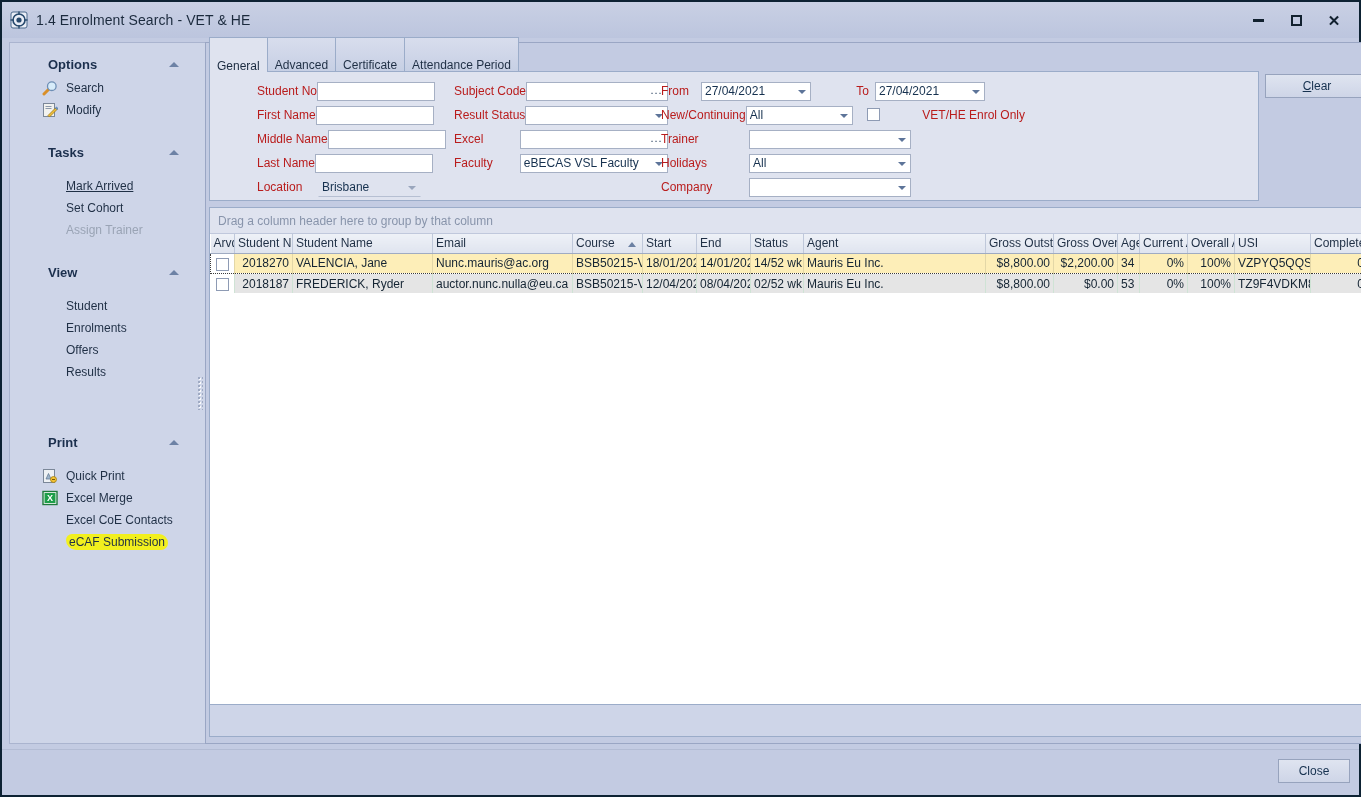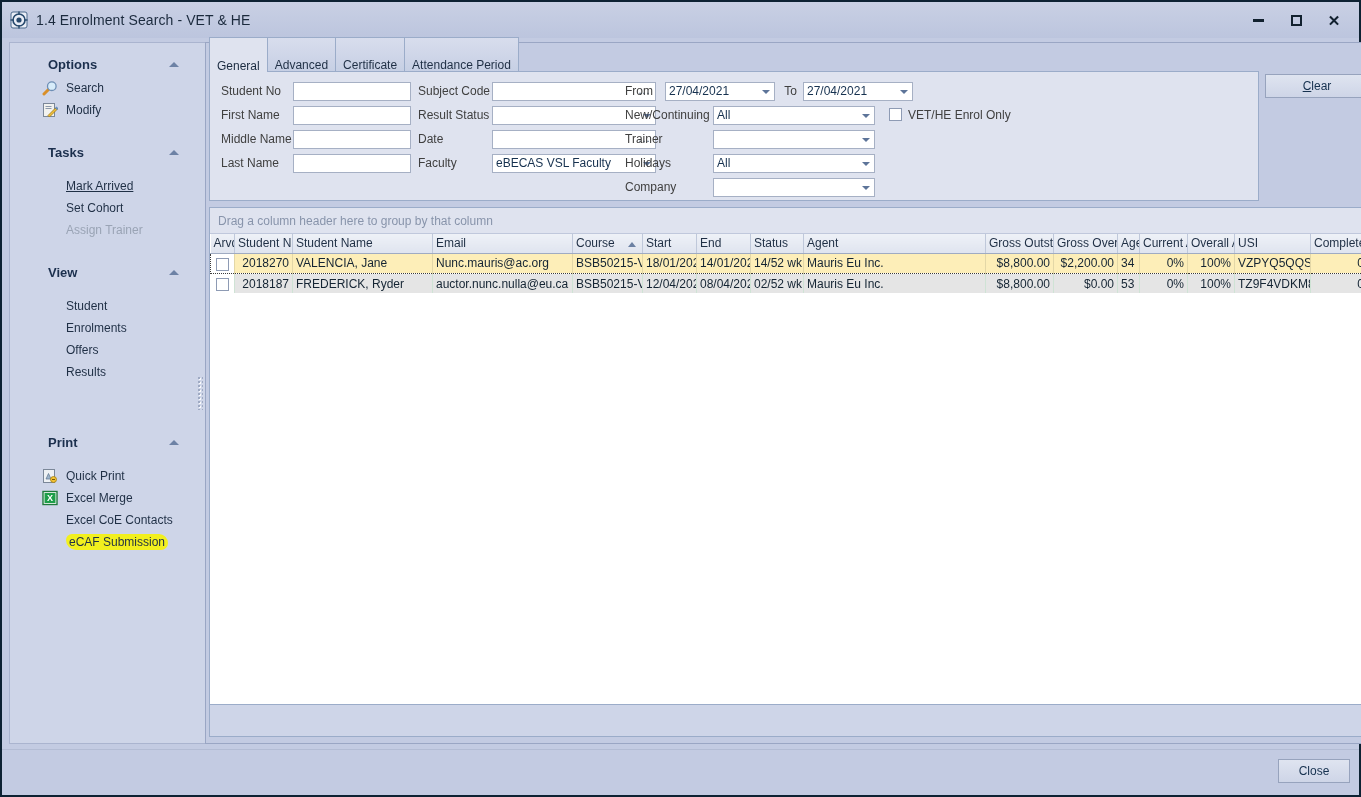--- a/index.html
+++ b/index.html
@@ -214,22 +214,23 @@
     position: absolute;
     top: 7px;
   }
   .row {
     height: 24px;
     display: flex;
     align-items: center;
   }
   .lab {
     font-size: 12px;
-    color: #404040;
+    color: #b91c1c;
     white-space: nowrap;
+    margin-left: 36px;
   }
   .txt {
     height: 19px;
     background: #fff;
     border: 1px solid #a6b0c4;
     font-size: 12px;
     color: #16314f;
     padding: 0 3px;
     line-height: 17px;
     font-family: "Liberation Sans", sans-serif;
@@ -581,39 +582,46 @@
               <input class="txt" style="width: 118px;" value="">
             </div>
             <div class="row">
               <span class="lab" style="width:72px;">Middle Name</span>
               <input class="txt" style="width: 118px;" value="">
             </div>
             <div class="row">
               <span class="lab" style="width:72px;">Last Name</span>
               <input class="txt" style="width: 118px;" value="">
             </div>
+            <div class="row">
+              <span class="lab" style="width:72px;">Location</span>
+              <div class="combo flat" style="width:118px;">
+                <span>Brisbane</span>
+                <span class="arr"></span>
+              </div>
+            </div>
           </div>
 
           <div class="crit-col" style="left:208px; width:250px;">
             <div class="row">
               <span class="lab" style="width:74px;">Subject Code</span>
               <div class="combo" style="width:164px;">
                 <span></span>
                 <span class="ellip">...</span>
               </div>
             </div>
             <div class="row">
               <span class="lab" style="width:74px;">Result Status</span>
               <div class="combo" style="width:164px;">
                 <span></span>
                 <span class="arr"></span>
               </div>
             </div>
             <div class="row">
-              <span class="lab" style="width:74px;">Date</span>
+              <span class="lab" style="width:74px;">Excel</span>
               <div class="combo" style="width:164px;">
                 <span></span>
                 <span class="ellip">...</span>
               </div>
             </div>
             <div class="row">
               <span class="lab" style="width:74px;">Faculty</span>
               <div class="combo" style="width:164px;">
                 <span>eBECAS VSL Faculty</span>
                 <span class="arr"></span>

